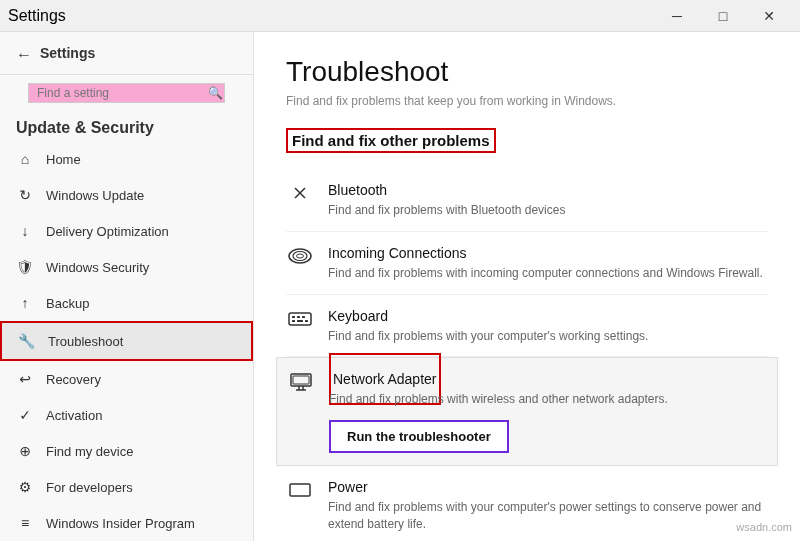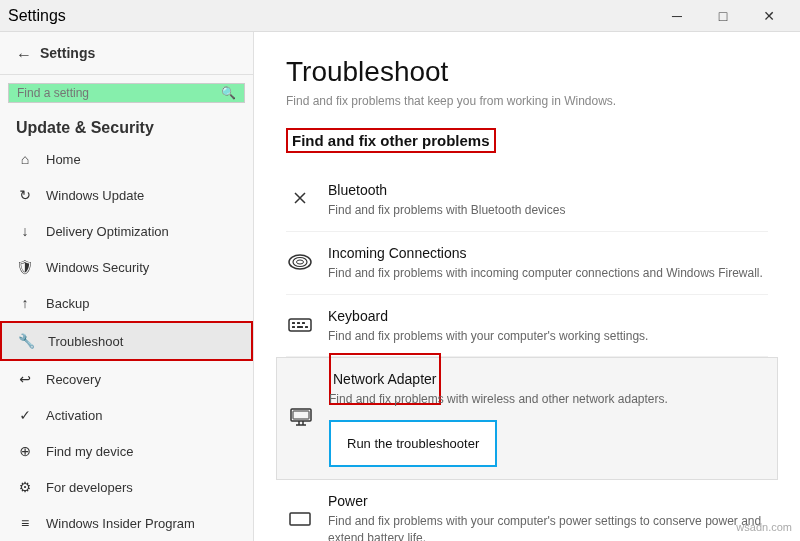--- a/index.html
+++ b/index.html
@@ -35,25 +35,25 @@
       display: flex;
       align-items: center;
       gap: 8px;
       padding: 12px 16px;
       border-bottom: 1px solid #e0e0e0;
     }
     .sidebar-back-btn { background: none; border: none; cursor: pointer; font-size: 16px; color: #444; }
     .sidebar-app-title { font-size: 14px; font-weight: 600; color: #333; }
 
     .sidebar-search {
-      margin: 8px 8px;
+      margin: 8px 28px;
       display: flex;
       align-items: center;
       border: 1px solid #ccc;
-      background: #86efac;
+      background: #f9a8d4;
       height: 32px;
     }
     .sidebar-search input {
       border: none; outline: none; flex: 1; padding: 0 8px; font-size: 12px; background: transparent; color: #555;
     }
     .sidebar-search-icon { padding: 0 8px; color: #555; font-size: 12px; }
 
     .sidebar-section-title {
       font-size: 16px;
       font-weight: 700;
@@ -93,47 +93,47 @@
       font-weight: 600;
       color: #111;
       border: 2px solid #cc0000;
       display: inline-block;
       padding: 2px 4px;
       margin-bottom: 16px;
     }
 
     .item-row {
       display: flex;
-      align-items: center;
+      align-items: flex-start;
       gap: 14px;
       padding: 12px 0;
       border-bottom: 1px solid #f0f0f0;
     }
     .item-row.highlighted-row {
       background: #f5f5f5;
       border: 1px solid #ddd;
       padding: 12px 10px;
       margin: 0 -10px;
     }
     .item-icon { width: 28px; text-align: center; font-size: 20px; flex-shrink: 0; padding-top: 2px; color: #333; }
     .item-info { flex: 1; }
     .item-name { font-size: 14px; font-weight: 500; color: #111; }
     .item-name.highlighted-name { border: 2px solid #cc0000; display: inline; padding: 16px 2px; }
     .item-desc { font-size: 12px; color: #666; margin-top: 3px; line-height: 1.4; }
 
     .run-btn {
       display: block;
       margin-top: 12px;
-      padding: 14px 16px;
+      padding: 7px 16px;
       background: #fff;
-      border: 2px solid #0ea5e9;
+      border: 2px solid #6d28d9;
       font-size: 13px;
       cursor: pointer;
       color: #111;
-      font-weight: 400;
+      font-weight: 700;
     }
 
     .watermark {
       position: fixed;
       bottom: 8px;
       right: 8px;
       font-size: 11px;
       color: #aaa;
       margin-top: 40px;
     }

